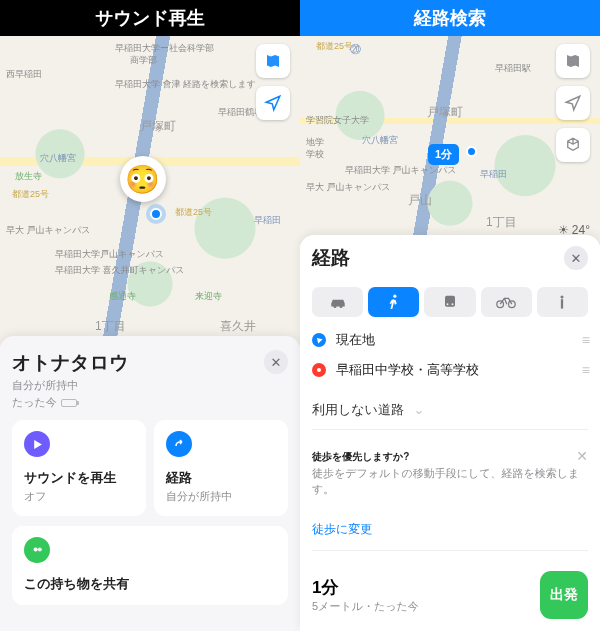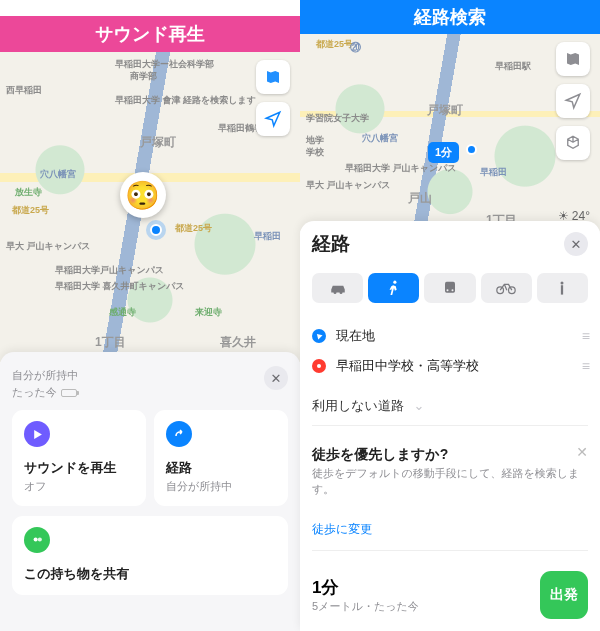--- a/index.html
+++ b/index.html
@@ -1,34 +1,34 @@
 <!DOCTYPE html>
 <html><head>
 <meta charset="utf-8">
 <style>
 * { margin: 0; padding: 0; box-sizing: border-box; font-family: -apple-system, "Hiragino Sans", sans-serif; }
 body { width: 600px; height: 631px; display: flex; background: #fff; }
 .col { width: 300px; display: flex; flex-direction: column; position: relative; }
 .hdr { height: 36px; color: #fff; font-size: 18px; font-weight: 700; display: flex; align-items: center; justify-content: center; }
-.hdr-l { background: #ec4899; margin-top: 16px; }
+.hdr-l { background: #000000; }
 .hdr-r { background: #0a84ff; }
 .map { position: relative; overflow: hidden; background: #f3f1ea; }
 .map-l { height: 310px; }
 .map-r { height: 212px; }
 .map::before {
   content: ""; position: absolute; inset: 0;
   background:
    radial-gradient(circle at 20% 38%, #d2e8d2 0 24px, transparent 25px),
    radial-gradient(circle at 75% 62%, #d2e8d2 0 30px, transparent 31px),
    radial-gradient(circle at 50% 80%, #d2e8d2 0 22px, transparent 23px),
    linear-gradient(100deg, transparent 44%, #9fb7d6 44%, #9fb7d6 48%, transparent 48%),
    linear-gradient(0deg, transparent 58%, #fdf0b8 58%, #fdf0b8 61%, transparent 61%),
    #f3f1ea;
 }
-.mlabel { position: absolute; font-size: 9px; color: #8a8a8a; white-space: nowrap; font-weight: bold; }
+.mlabel { position: absolute; font-size: 9px; color: #8a8a8a; white-space: nowrap; }
 .mlabel.rail { color: #7a92b8; }
 .mlabel.park { color: #6fae6f; }
 .mlabel.road { color: #c9a94f; }
 .mlabel.area { color: #999; font-size: 12px; }
 .ctrlstack { position: absolute; right: 10px; top: 8px; display: flex; flex-direction: column; gap: 8px; }
 .ctrl { width: 34px; height: 34px; background: #fff; border-radius: 8px; box-shadow: 0 1px 3px rgba(0,0,0,.2); display: flex; align-items: center; justify-content: center; }
 .weather { position: absolute; right: 10px; bottom: 8px; font-size: 12px; color: #666; display: flex; align-items: center; gap: 3px; }
 .pin { position: absolute; left: 120px; top: 120px; width: 46px; height: 46px; background: #fff; border-radius: 50%; display: flex; align-items: center; justify-content: center; font-size: 28px; box-shadow: 0 2px 6px rgba(0,0,0,.25); }
 .loc-dot { position: absolute; left: 150px; top: 172px; width: 12px; height: 12px; border-radius: 50%; background: #0a84ff; border: 2px solid #fff; box-shadow: 0 0 0 4px rgba(10,132,255,.25); }
 .eta-chip { position: absolute; left: 128px; top: 108px; background: #0a84ff; color: #fff; font-size: 11px; font-weight: 600; padding: 3px 7px; border-radius: 5px; }
@@ -47,30 +47,30 @@
 .cic.purple { background: #6f5cff; }
 .cic.blue { background: #0a84ff; }
 .cic.green { background: #34c759; }
 .clabel { font-size: 13px; font-weight: 600; color: #222; }
 .csub { font-size: 11px; color: #8e8e93; margin-top: 2px; }
 .sheet-r { margin-top: -10px; padding: 10px 12px 0; gap: 8px; }
 .rtitle { font-size: 19px; font-weight: 700; color: #222; }
 .seg { display: flex; gap: 5px; margin-top: 8px; }
 .segb { flex: 1; height: 30px; background: #eeeef0; border-radius: 7px; display: flex; align-items: center; justify-content: center; color: #7a7a7f; }
 .segb.on { background: #0a84ff; color: #fff; }
-.stops { margin-top: 10px; }
+.stops { }
 .stop { display: flex; align-items: center; gap: 10px; padding: 6px 0; }
 .sdot { width: 14px; height: 14px; border-radius: 50%; display: flex; align-items: center; justify-content: center; }
 .sdot.cur { background: #0a84ff; }
 .sdot.dest { background: #ff3b30; }
 .stxt { font-size: 13px; color: #222; flex: 1; }
 .grip { color: #c7c7cc; font-size: 14px; letter-spacing: -2px; }
 .avoid { font-size: 13px; color: #333; padding: 8px 0 10px; border-bottom: 1px solid #eee; }
 .prompt { padding: 12px 0; border-bottom: 1px solid #eee; position: relative; }
-.pttl { font-size: 14px; font-weight: 600; color: #222; }
+.pttl { font-size: 10px; font-weight: 600; color: #222; }
 .pbody { font-size: 11px; color: #8e8e93; margin-top: 2px; line-height: 1.4; }
 .plink { font-size: 12px; color: #0a84ff; margin-top: 24px; }
 .prompt .px { position: absolute; right: 0; top: 10px; color: #bbb; font-size: 14px; }
 .go { display: flex; align-items: center; justify-content: space-between; padding: 12px 0; }
 .gobtn { width: 48px; height: 48px; background: #34c759; border-radius: 11px; color: #fff; font-size: 14px; font-weight: 700; display: flex; align-items: center; justify-content: center; }
 svg { display: block; }
 </style>
 </head>
 <body>
 
@@ -107,20 +107,21 @@
         <svg width="18" height="18" viewBox="0 0 24 24">
             <path fill="none" stroke="#0a84ff" stroke-width="2" d="M3 11l18-8-8 18-2-8-8-2z"></path>
           </svg>
       </div>
     </div>
   </div>
 
   <div class="sheet sheet-l">
     <div class="head">
       <div>
+        <div class="title">オトナタロウ</div>
         <div class="sub">自分が所持中</div>
         <div class="sub"><span>たった今</span><span class="bat"></span></div>
       </div>
       <div class="closex">✕</div>
     </div>
     <div class="cards">
       <div class="card">
         <div class="cic purple">
           <svg width="11" height="11" viewBox="0 0 10 10">
               <path fill="#fff" d="M2 1l7 4-7 4z"></path>

